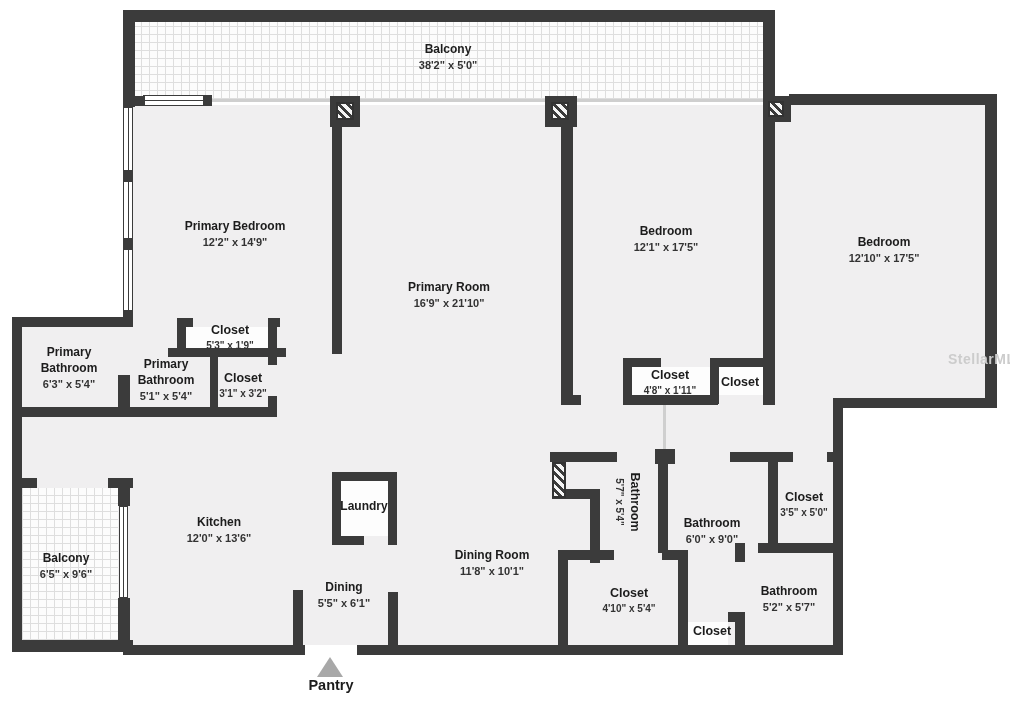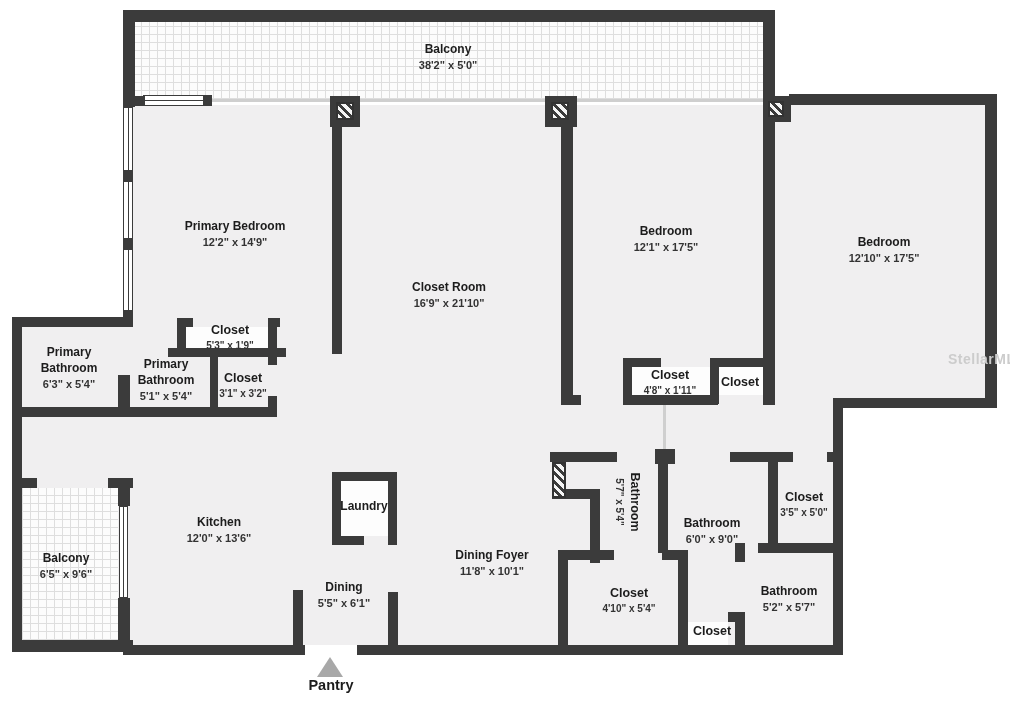--- a/index.html
+++ b/index.html
@@ -145,21 +145,21 @@
 
   <div class="lbl" style="left:448px;top:57px;">
     <span class="nm">Balcony</span>
     <span class="dm">38'2" x 5'0"</span>
   </div>
   <div class="lbl" style="left:235px;top:222px;margin-top:12px;">
     <span class="nm">Primary Bedroom</span>
     <span class="dm">12'2" x 14'9"</span>
   </div>
   <div class="lbl" style="left:449px;top:295px;">
-    <span class="nm">Closet Room</span>
+    <span class="nm">Primary Room</span>
     <span class="dm">16'9" x 21'10"</span>
   </div>
   <div class="lbl" style="left:666px;top:239px;">
     <span class="nm">Bedroom</span>
     <span class="dm">12'1" x 17'5"</span>
   </div>
   <div class="lbl" style="left:884px;top:250px;">
     <span class="nm">Bedroom</span>
     <span class="dm">12'10" x 17'5"</span>
   </div>
@@ -188,21 +188,21 @@
     <span class="dm">12'0" x 13'6"</span>
   </div>
   <div class="lbl" style="left:364px;top:507px;">
     <span class="nm">Laundry</span>
   </div>
   <div class="lbl" style="left:344px;top:595px;">
     <span class="nm">Dining</span>
     <span class="dm">5'5" x 6'1"</span>
   </div>
   <div class="lbl" style="left:492px;top:563px;">
-    <span class="nm">Dining Foyer</span>
+    <span class="nm">Dining Room</span>
     <span class="dm">11'8" x 10'1"</span>
   </div>
   <div class="lbl sm" style="left:670px;top:382px;">
     <span class="nm">Closet</span>
     <span class="dm">4'8" x 1'11"</span>
   </div>
   <div class="lbl sm" style="left:740px;top:382px;">
     <span class="nm">Closet</span>
   </div>
   <div class="lbl sm vert" style="left:628px;top:502px;">

